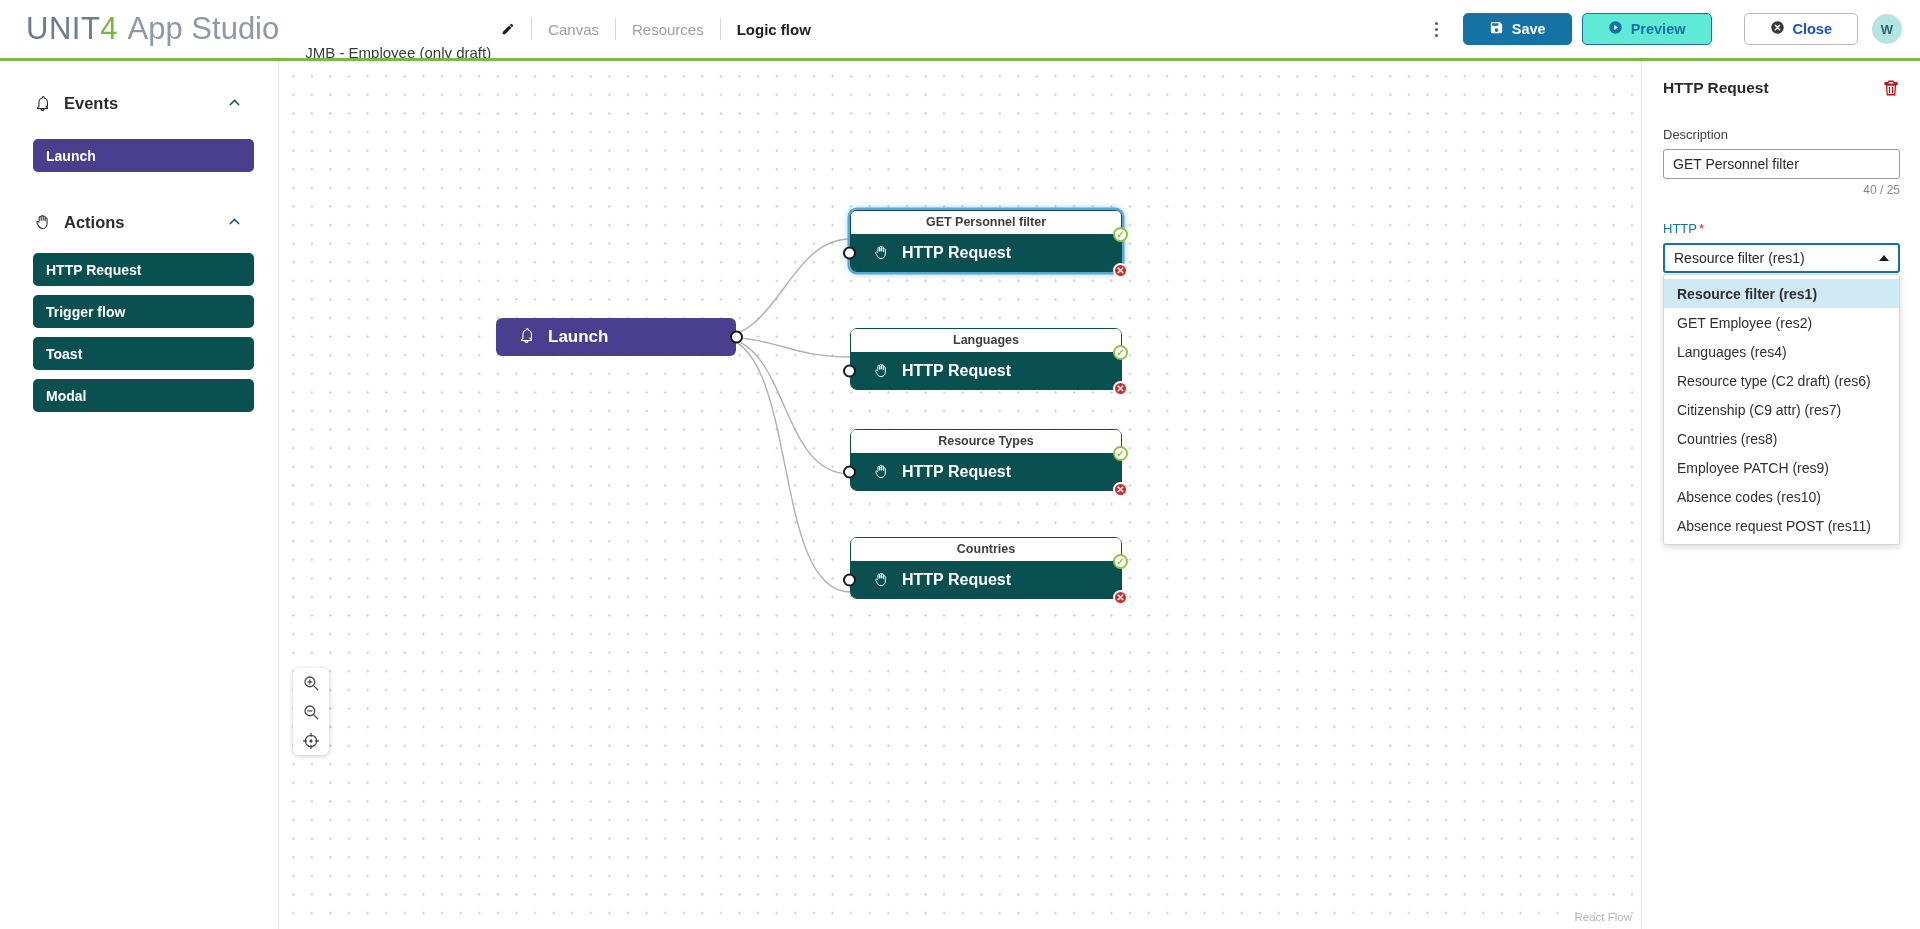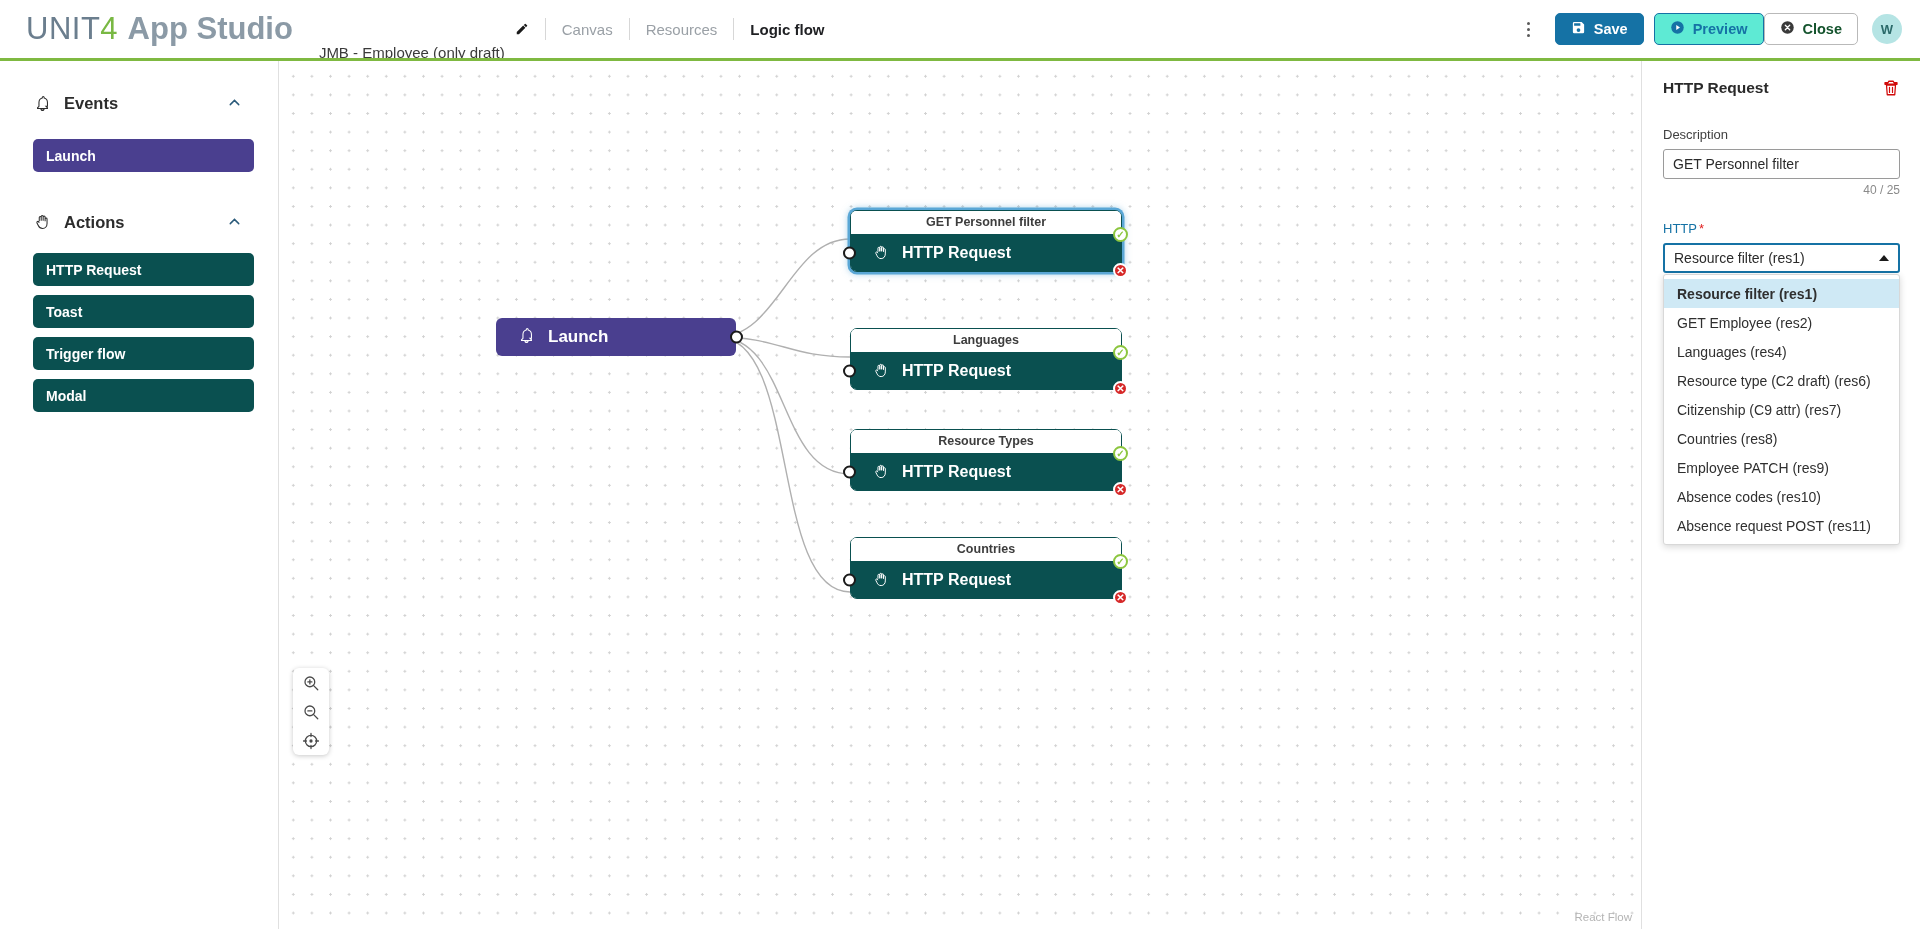--- a/index.html
+++ b/index.html
@@ -22,21 +22,21 @@
     margin-left: 26px; margin-right: 26px;
   }
   .logo-unit {
     font-size: 31px; letter-spacing: 0.5px;
     color: #6b7e8e; font-weight: 400;
   }
   .logo-four {
     font-size: 31px; color: #79b843; font-weight: 400;
   }
   .logo-appstudio {
-    font-size: 31px; color: #8b9aa6; font-weight: 700;
+    font-size: 31px; color: #8b9aa6; font-weight: 400;
     margin-left: 10px;
   }
   .breadcrumb-bar { display: flex; align-items: center; height: 58px; }
   .doc-title { font-size: 15px; color: #3a3a3a; margin-top: 47px; }
   .pencil-icon {
     margin-left: 10px; width: 14px; height: 14px;
     display: inline-flex; align-items: center; justify-content: center;
     cursor: pointer;
   }
   .bc-div {
@@ -53,27 +53,27 @@
   }
   .kebab {
     width: 28px; height: 30px; display: flex; flex-direction: column;
     align-items: center; justify-content: center; gap: 3px;
     cursor: pointer; margin-right: 12px;
   }
   .kebab i { width: 3px; height: 3px; border-radius: 50%; background: #5a5a5a; display:block; }
 
   .btn {
     height: 32px; border-radius: 5px; display: inline-flex;
-    align-items: center; gap: 8px; padding: 0 15px;
+    align-items: center; gap: 8px; padding: 0 25px;
     font-size: 14.5px; font-weight: bold; cursor: pointer;
     border: 1px solid transparent; white-space: nowrap;
   }
   .btn-save { background: #1572a5; color: #fff; border-color:#1572a5; margin-right: 10px; }
   .btn-preview { background: #5eead4; color: #1572a5; border-color: #1572a5; }
-  .btn-close { background: #fff; color: #14532d; border-color: #b9b9b9; margin-right: 14px; }
+  .btn-close { background: #fff; color: #1d4ed8; border-color: #b9b9b9; margin-right: 14px; margin-left: 32px; }
   .avatar {
     width: 30px; height: 30px; border-radius: 50%;
     background: #b5e4e4; color: #2b6a6a;
     display: flex; align-items: center; justify-content: center;
     font-size: 13px; font-weight: bold; cursor: pointer;
   }
 
   .accent-bar {
     position: absolute; top: 58px; left: 0;
     width: 1920px; height: 3px; background: #7fb941;
@@ -338,24 +338,24 @@
     <span class="chev">
       <svg width="17" height="17" viewBox="0 0 24 24">
           <path d="M6 15l6-6 6 6" fill="none" stroke="#2a5a7a" stroke-width="2" stroke-linecap="round"></path>
         </svg>
     </span>
   </div>
   <div class="sb-item action">
     <span>HTTP Request</span>
   </div>
   <div class="sb-item action">
+    <span>Trigger flow</span>
+  </div>
+  <div class="sb-item action">
     <span>Toast</span>
-  </div>
-  <div class="sb-item action">
-    <span>Trigger flow</span>
   </div>
   <div class="sb-item action">
     <span>Modal</span>
   </div>
 </div>
 
 <div class="canvas">
 
   <svg class="edges" width="1362" height="868">
     <path d="M 438 276 C 498 276, 510 178, 570 178" fill="none" stroke="#b0b0b0" stroke-width="1.4"></path>

